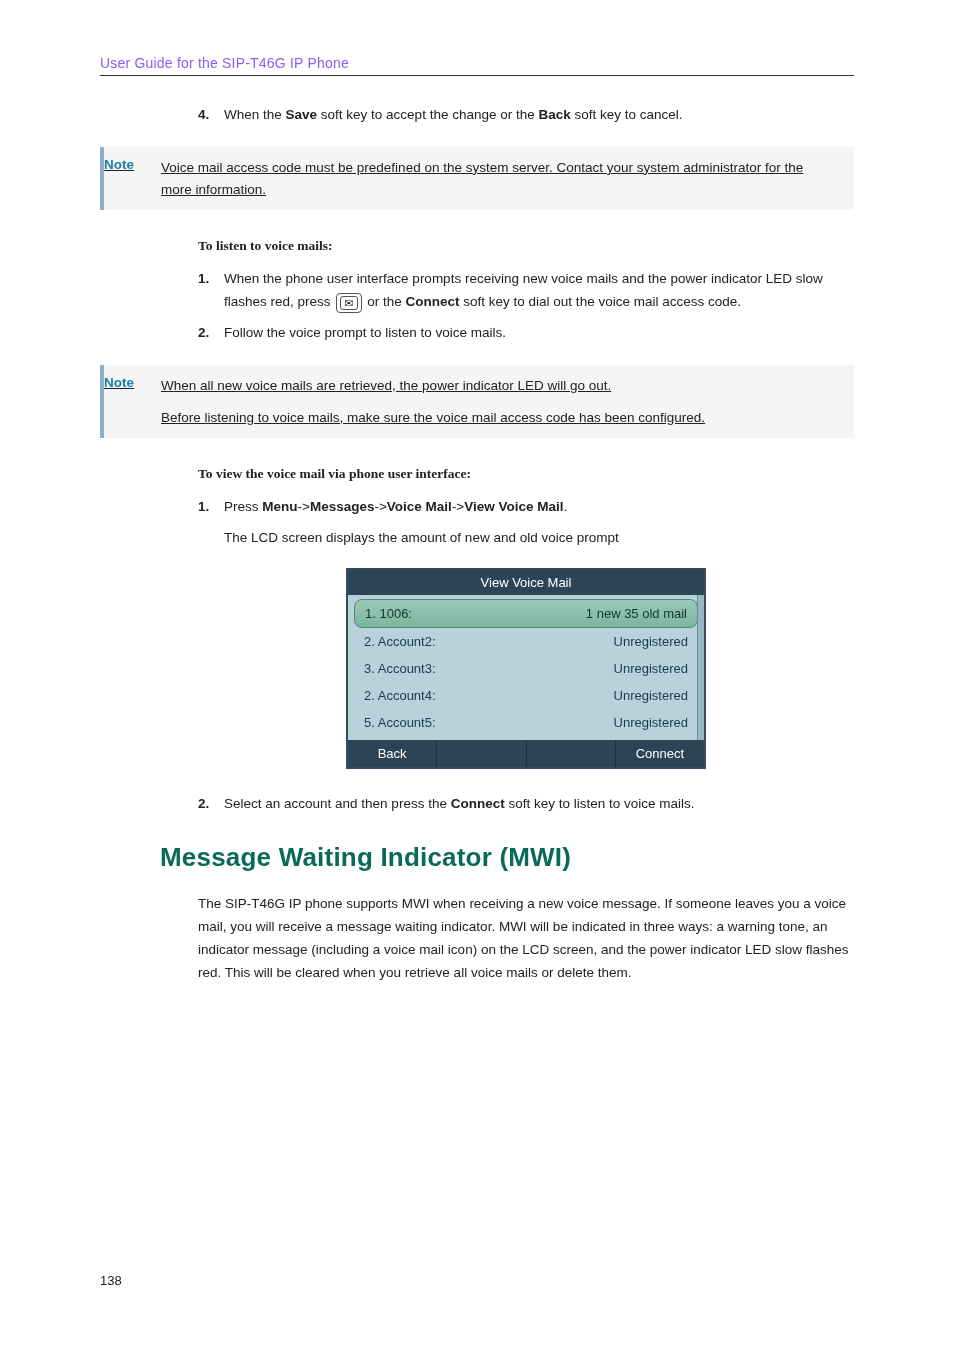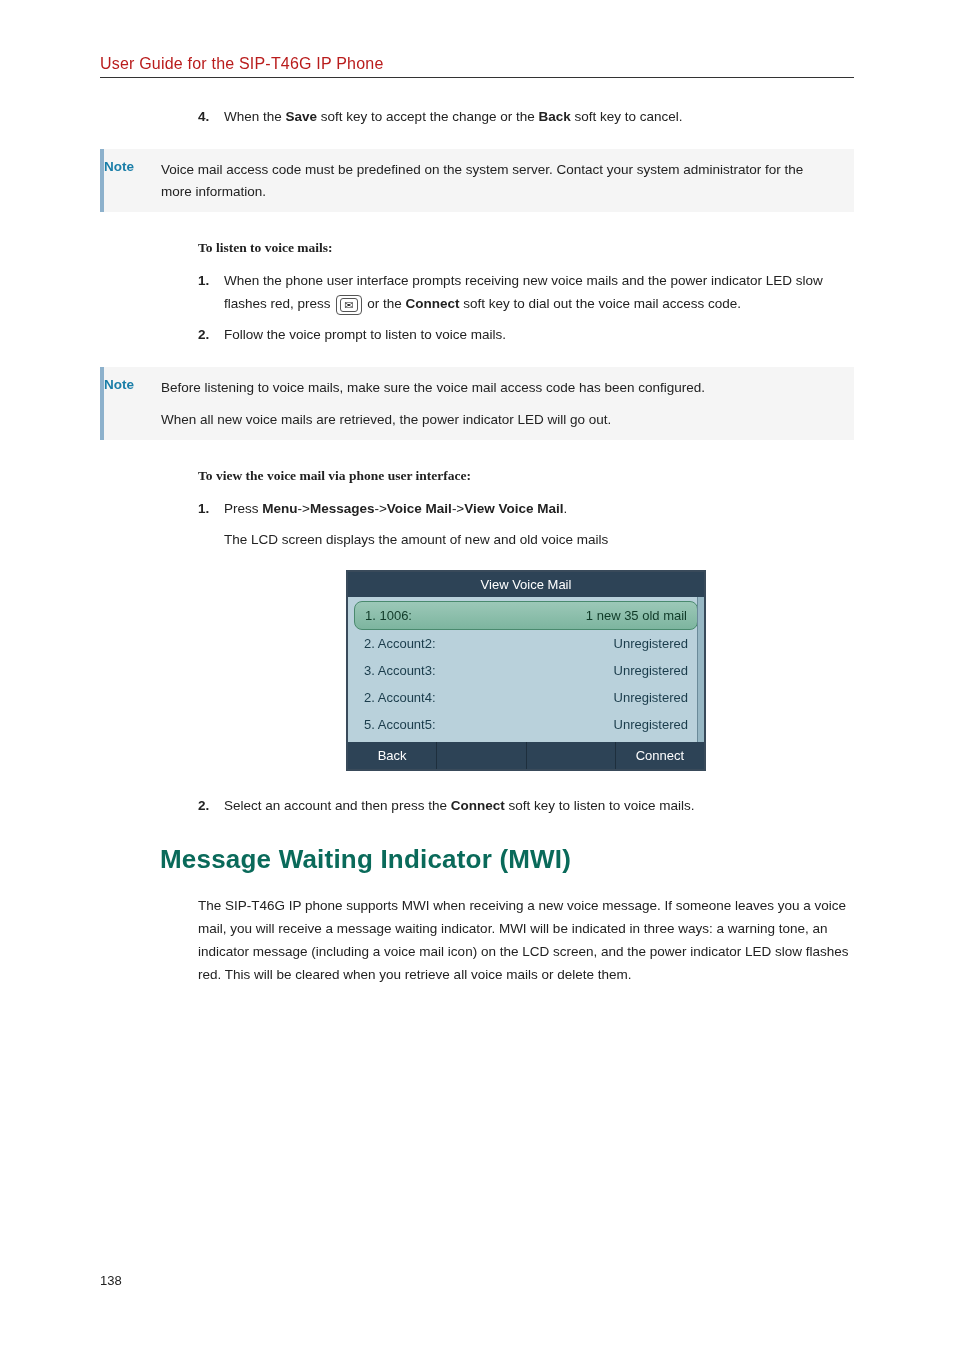--- a/index.html
+++ b/index.html
@@ -10,22 +10,22 @@
     color: #222;
   }
   .page {
     width: 954px;
     min-height: 1350px;
     box-sizing: border-box;
     padding: 55px 100px 40px 100px;
     position: relative;
   }
   .header-line {
-    font-size: 16px;
-    color: #b91c1c;
+    font-size: 14px;
+    color: #8b5cf6;
     letter-spacing: 0.2px;
   }
   .header-rule {
     border: none;
     border-top: 1px solid #333;
     margin: 4px 0 28px 0;
   }
   .body-indent {
     margin-left: 98px;
   }
@@ -39,20 +39,21 @@
     font-weight: bold;
     width: 26px;
     flex-shrink: 0;
   }
   .list-text { flex: 1; }
   .bold { font-weight: bold; }
   .note-box {
     display: flex;
     background: #f5f5f5;
     margin: 20px 0 24px 0;
+    text-decoration: underline;
   }
   .note-sidebar {
     background: #8db1cc;
     width: 4px;
     flex-shrink: 0;
   }
   .note-label {
     width: 45px;
     color: #1a7ea8;
     font-weight: bold;
@@ -225,38 +226,38 @@
       <div class="list-text">Follow the voice prompt to listen to voice mails.</div>
     </div>
 
   </div>
 
   <div class="note-box">
     <div class="note-sidebar"></div>
     <div class="note-wrap">
       <div class="note-label">Note</div>
       <div class="note-body">
+        <p>When all new voice mails are retrieved, the power indicator LED will go out.</p>
         <p>Before listening to voice mails, make sure the voice mail access code has been configured.</p>
-        <p>When all new voice mails are retrieved, the power indicator LED will go out.</p>
       </div>
     </div>
   </div>
 
   <div class="body-indent">
 
     <div class="sub-head">To view the voice mail via phone user interface:</div>
 
     <div class="list-row">
       <div class="list-num">1.</div>
       <div class="list-text">
         <span>Press </span><span class="bold">Menu</span><span>-&gt;</span><span class="bold">Messages</span><span>-&gt;</span><span class="bold">Voice Mail</span><span>-&gt;</span><span class="bold">View Voice Mail</span><span>.</span>
       </div>
     </div>
 
-    <div class="para indent-after-num">The LCD screen displays the amount of new and old voice mails</div>
+    <div class="para indent-after-num">The LCD screen displays the amount of new and old voice prompt</div>
 
     <div class="lcd-wrap">
       <div class="lcd">
         <div class="lcd-title">View Voice Mail</div>
         <div class="lcd-body-wrap">
           <div class="lcd-body" id="lcd-body">
               <div class="lcd-row selected">
                 <span>1. 1006:</span>
                 <span>1 new 35 old mail</span>
               </div>

